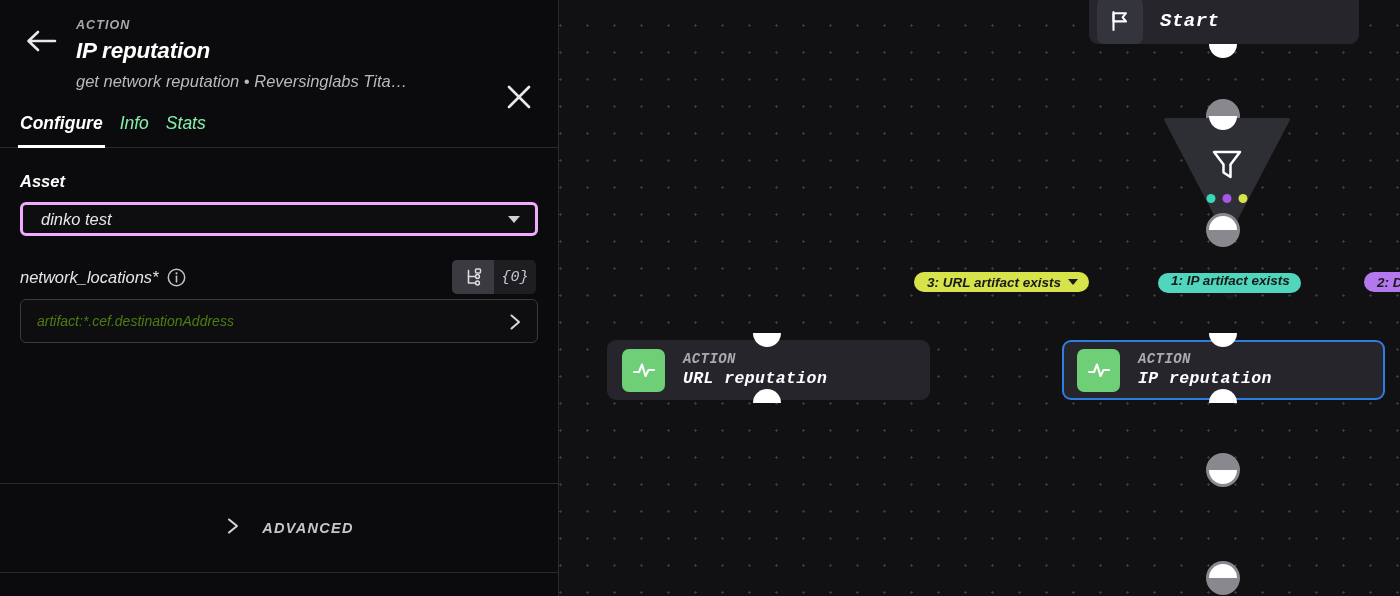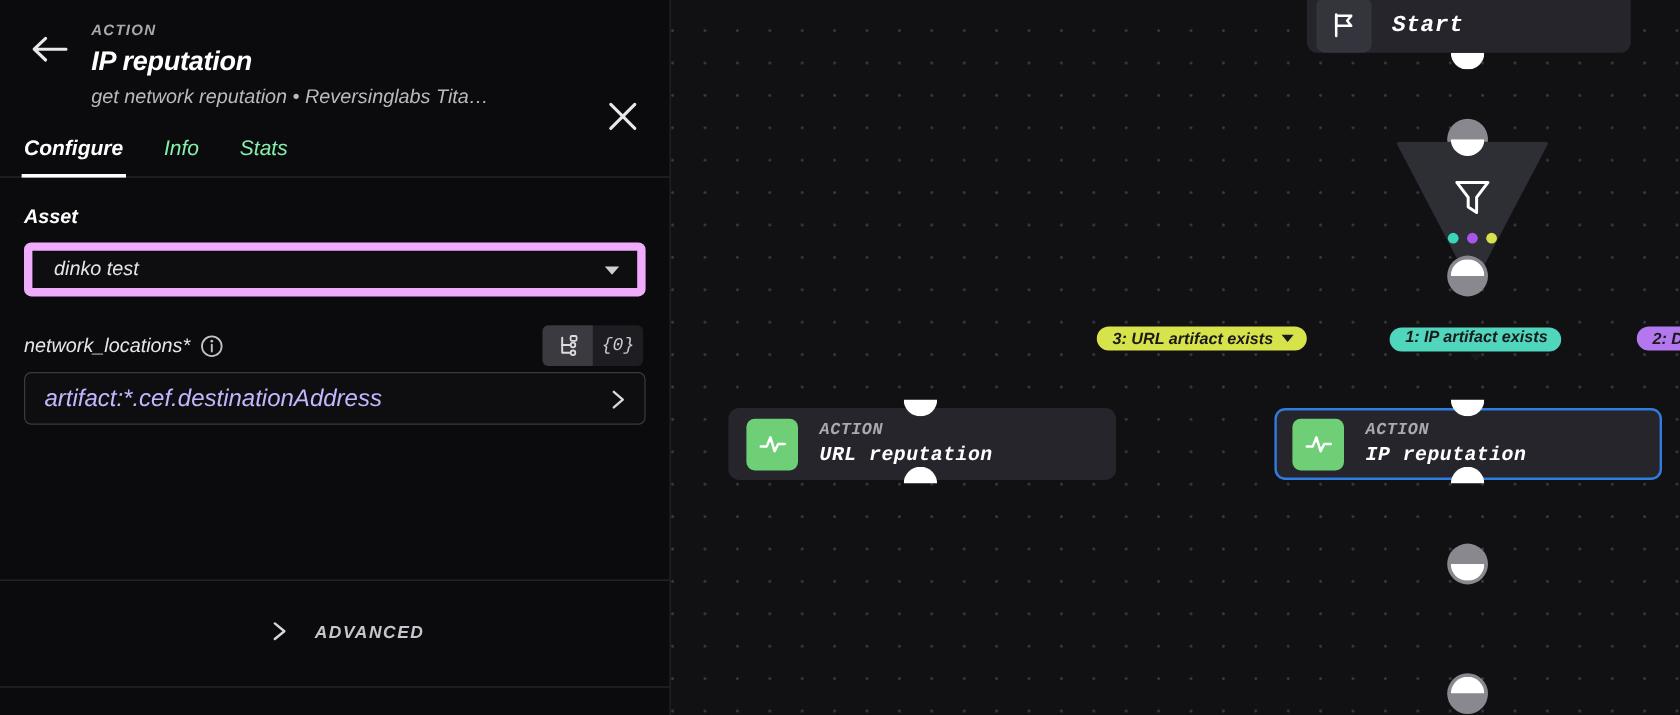--- a/index.html
+++ b/index.html
@@ -68,21 +68,21 @@
   .close-x {
     position: absolute;
     right: 22px;
     top: 80px;
     width: 34px;
     height: 34px;
     cursor: pointer;
   }
   .tabs {
     display: flex;
-    gap: 30px;
+    gap: 13px;
     padding: 22px 20px 0 18px;
     border-bottom: 1px solid #2a2a2e;
   }
   .tab {
     font-size: 17.5px;
     color: #86efac;
     padding: 0 2px 11px 2px;
     cursor: pointer;
     border-bottom: 3px solid transparent;
     margin-bottom: -1px;
@@ -94,22 +94,22 @@
   }
   .panel-body { padding: 24px 20px 0 20px; }
   .field-label {
     font-size: 16.5px;
     font-weight: 700;
     color: #ffffff;
     margin-bottom: 11px;
   }
   .select-box {
     position: relative;
-    height: 45px;
-    border: 7px solid #f0abfc;
+    height: 34px;
+    border: 3px solid #f0abfc;
     border-radius: 6px;
     background: #0e0e11;
     display: flex;
     align-items: center;
     padding: 0 38px 0 18px;
     font-size: 16.5px;
     color: #e6e6ea;
     cursor: pointer;
     box-sizing: border-box;
   }
@@ -162,22 +162,22 @@
   .value-box {
     margin-top: 9px;
     position: relative;
     height: 44px;
     border: 1px solid #3a3a40;
     border-radius: 6px;
     background: #0e0e11;
     display: flex;
     align-items: center;
     padding: 0 40px 0 16px;
-    font-size: 20px;
-    color: #c4b5fd;
+    font-size: 14px;
+    color: #4d7c0f;
     cursor: pointer;
     box-sizing: border-box;
   }
   .chev-right { position: absolute; right: 12px; top: 12px; width: 20px; height: 20px; }
   .divider {
     position: absolute;
     left: 0; right: 0;
     height: 1px;
     background: #2a2a2e;
   }

